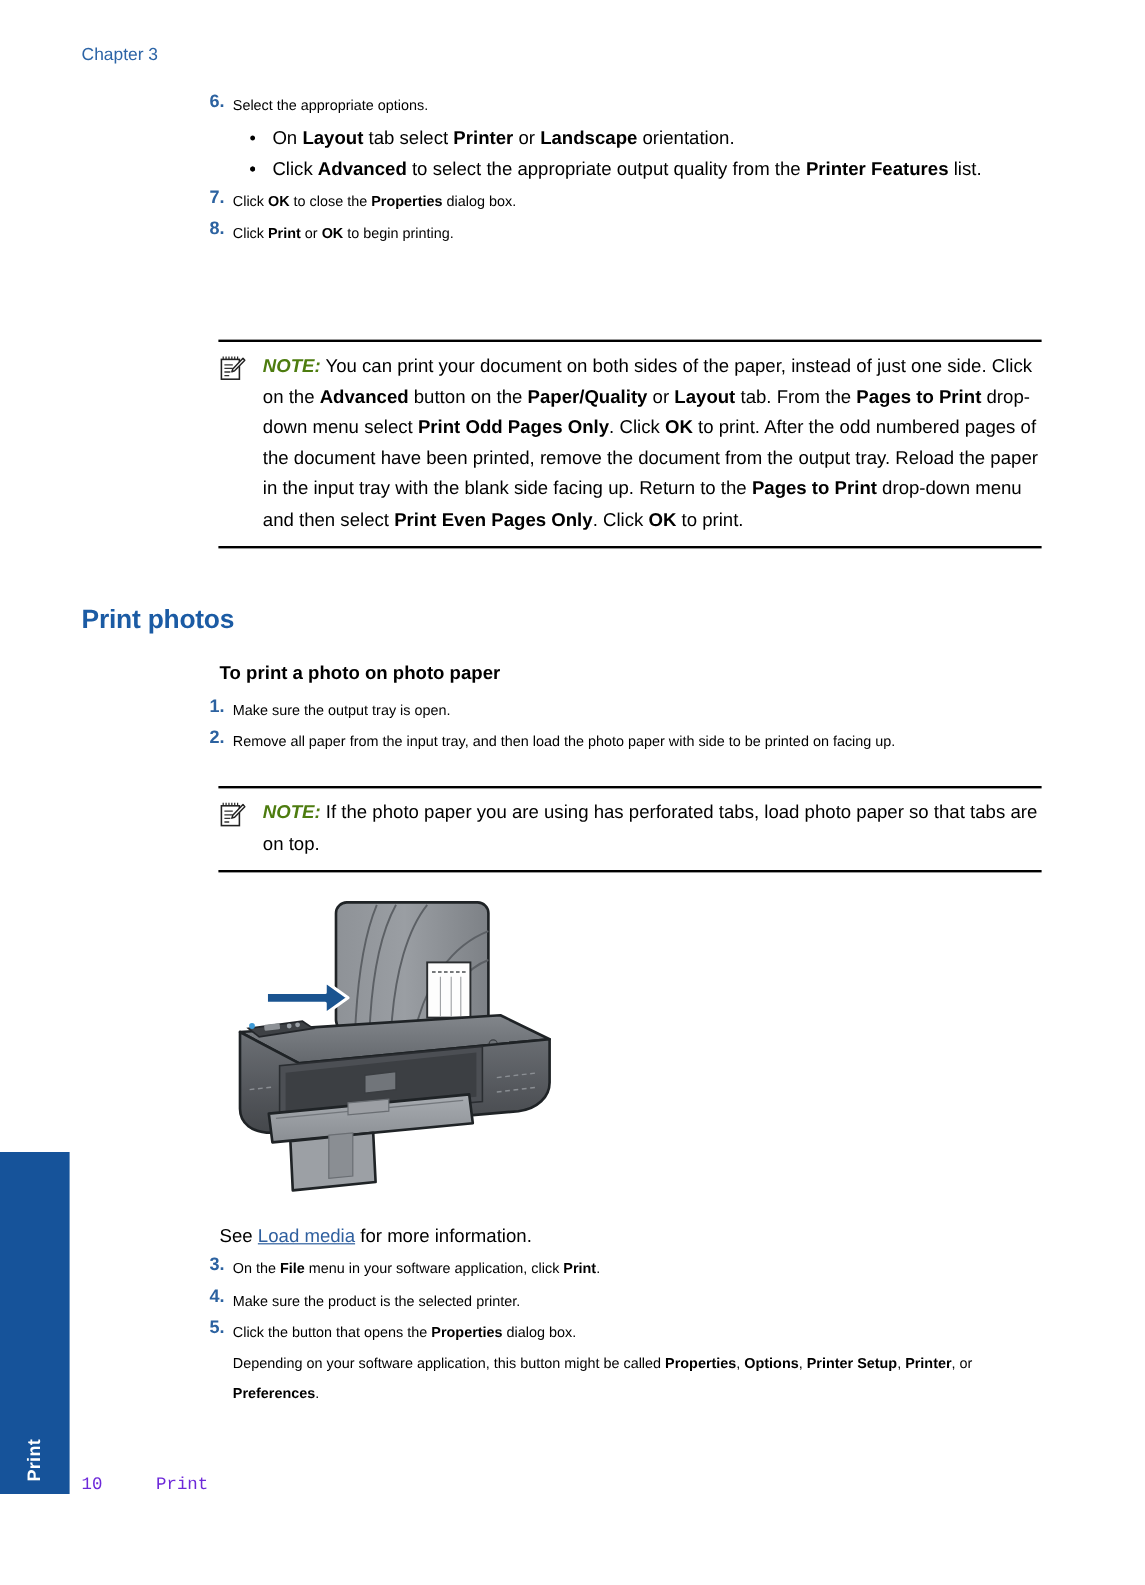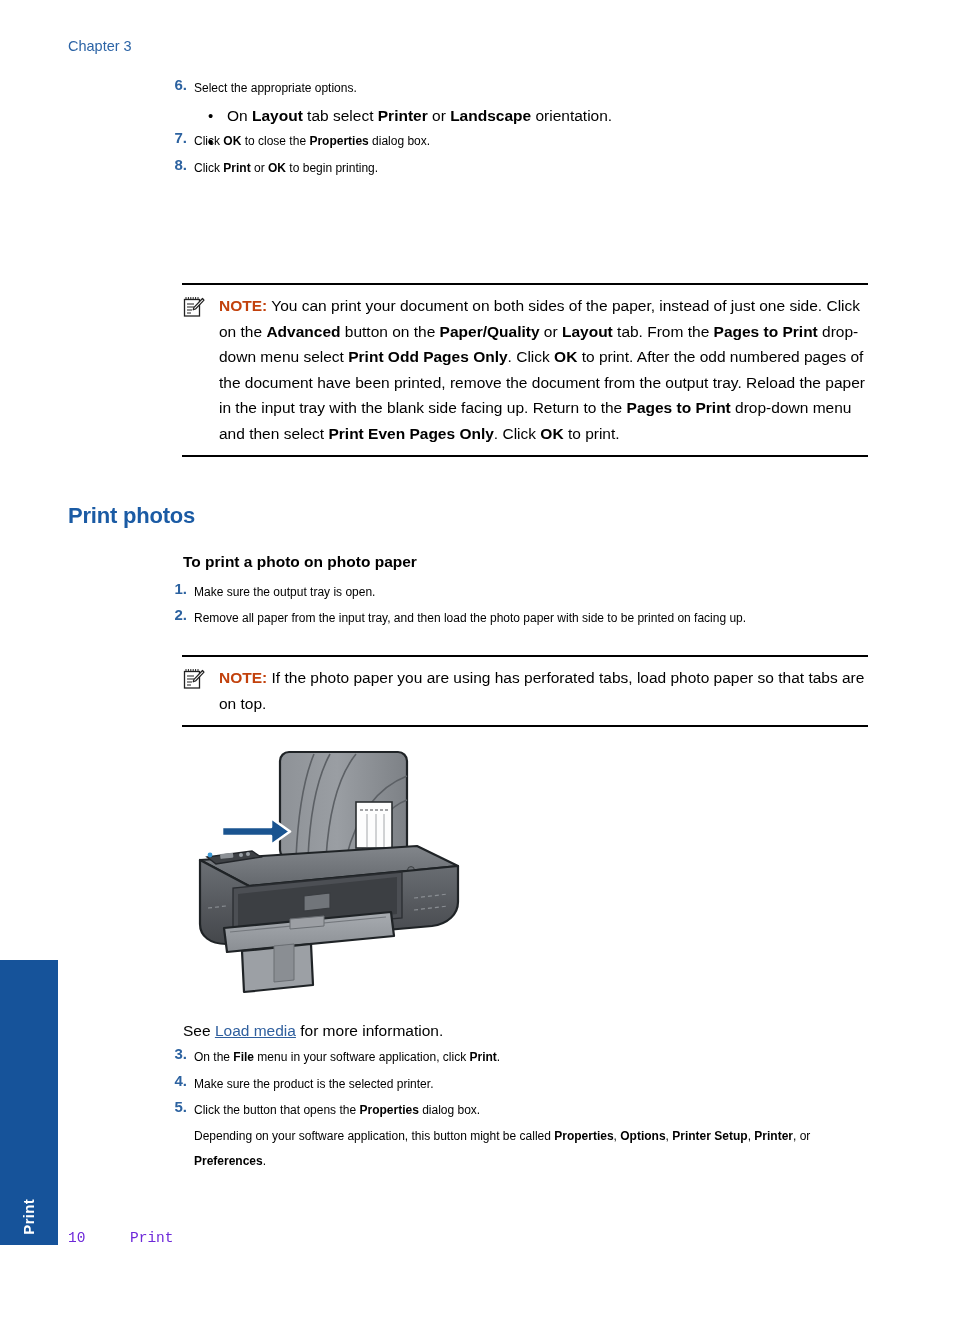--- a/index.html
+++ b/index.html
@@ -129,22 +129,23 @@
     line-height: 25.5px;
   }
   .note-icon {
     position: absolute;
     left: 0;
     top: 3px;
     width: 24px;
     height: 22px;
   }
   .note-label {
-    color: #c2410c;
-    font-weight: bold;
+    color: #4d7c0f;
+    font-weight: bold;
+    font-style: italic;
   }
 
   #note-1 {
     left: 182px;
     top: 283px;
     width: 686px;
   }
   #note-2 {
     left: 182px;
     top: 655px;
@@ -228,21 +229,21 @@
   <span class="side-tab-label">Print</span>
 </div>
 
 <div class="chapter">Chapter 3</div>
 
 <div class="content">
   <ol class="steps" id="steps-top">
       <li><span class="num">6.</span><span class="step-text">Select the appropriate options.</span><ul class="bullets">
           <li><span class="bul">•</span><span>On <b>Layout</b> tab select <b>Printer</b> or <b>Landscape</b> orientation.</span></li>
           <li><span class="bul">•</span></li>
-          <li><span class="bul">•</span></li>
+          <li><span class="bul">•</span><span>Click <b>Advanced</b> to select the appropriate output quality from the <b>Printer Features</b> list.</span></li>
         </ul></li>
       <li><span class="num">7.</span><span class="step-text">Click <b>OK</b> to close the <b>Properties</b> dialog box.</span></li>
       <li><span class="num">8.</span><span class="step-text">Click <b>Print</b> or <b>OK</b> to begin printing.</span></li>
     </ol>
 </div>
 
 <div class="note" id="note-1">
   <div class="note-inner">
     <span class="note-icon">
       <svg width="24" height="22" viewBox="0 0 24 22">

